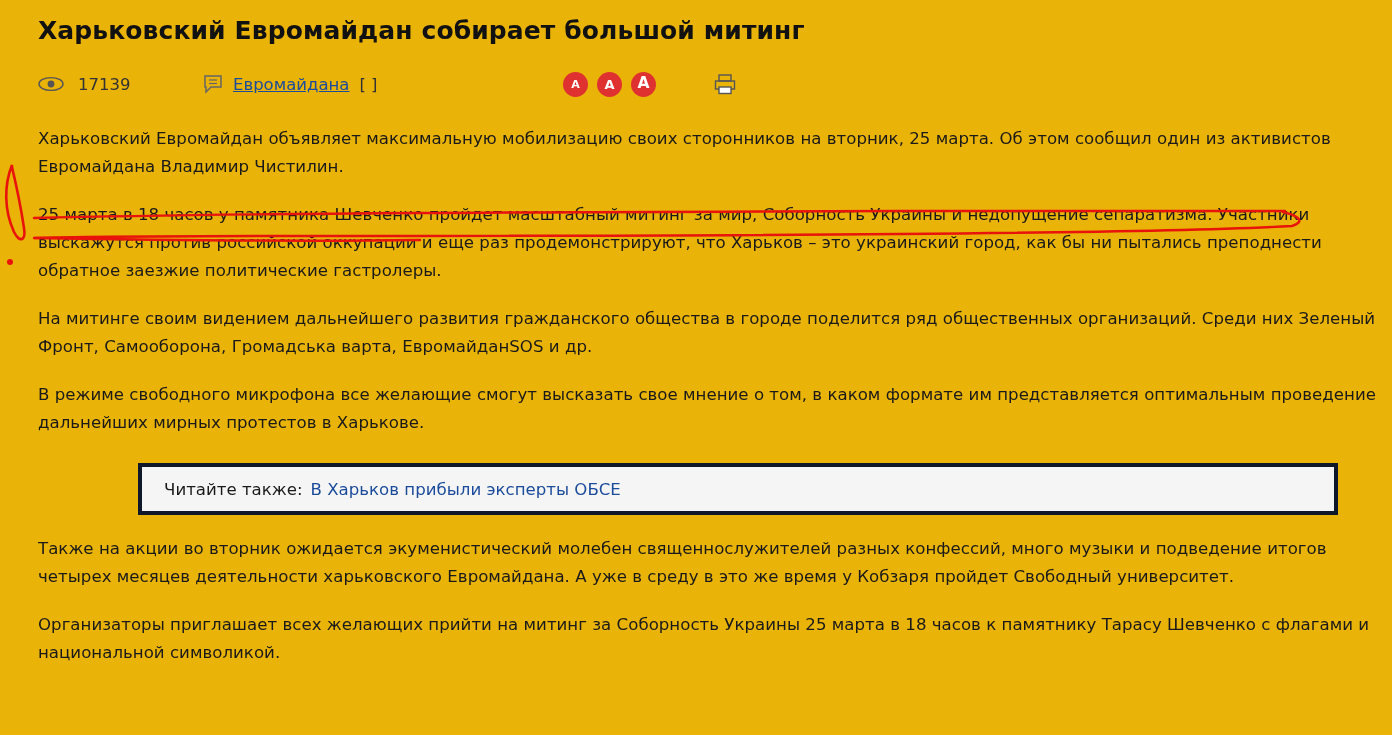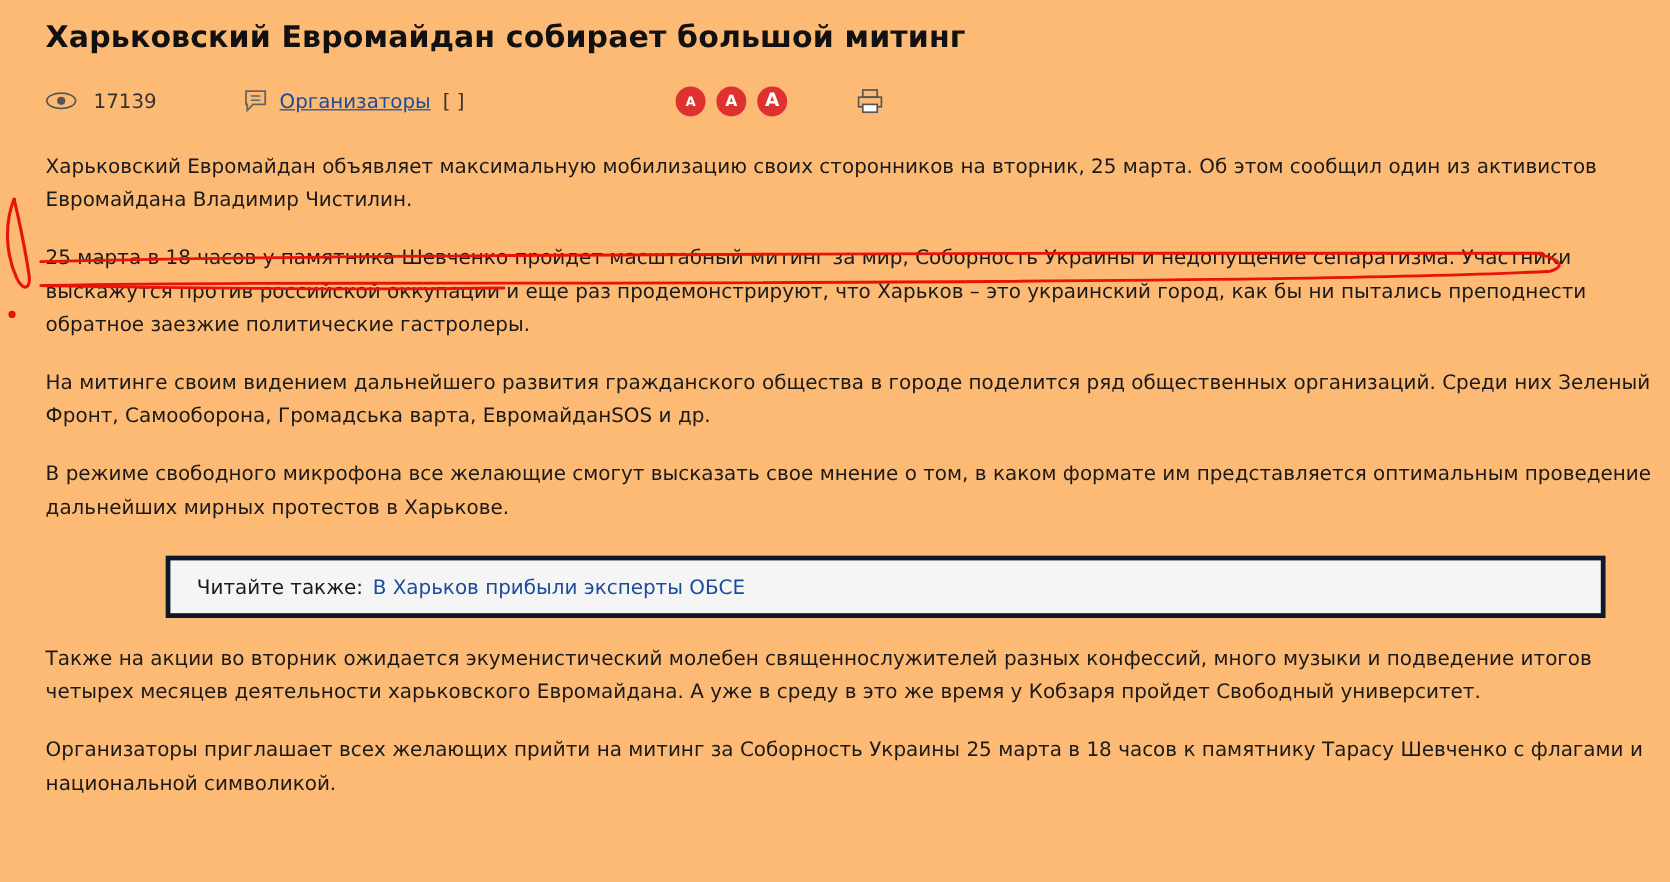--- a/index.html
+++ b/index.html
@@ -9,21 +9,21 @@
     background: #ffffff;
     width: 1392px;
     height: 735px;
     overflow: hidden;
     font-family: "DejaVu Sans", sans-serif;
   }
   .page {
     position: relative;
     width: 1392px;
     height: 735px;
-    background: #fdba74;
+    background: #eab308;
   }
   .content {
     padding: 8px 12px 0 38px;
     position: relative;
   }
   h1.title {
     font-family: "DejaVu Sans", sans-serif;
     font-size: 25px;
     font-weight: bold;
     color: #111111;
@@ -164,21 +164,21 @@
       </div>
 
       <div class="comments">
         <span class="comment-bubble">
           <svg width="20" height="19" viewBox="0 0 20 19">
             <path d="M2 1 H18 V12 H8 L3 17 V12 H2 Z" fill="none" stroke="#666" stroke-width="1.5"></path>
             <line x1="6" y1="5" x2="14" y2="5" stroke="#666" stroke-width="1.2"></line>
             <line x1="6" y1="8.5" x2="14" y2="8.5" stroke="#666" stroke-width="1.2"></line>
           </svg>
         </span>
-        <a class="comments-link">Организаторы</a>
+        <a class="comments-link">Евромайдана</a>
         <span class="comments-count">[ ]</span>
       </div>
 
       <div class="font-sizes">
         <button class="fs-btn fs-1">A</button>
         <button class="fs-btn fs-2">A</button>
         <button class="fs-btn fs-3">A</button>
       </div>
 
       <div class="print-btn">

